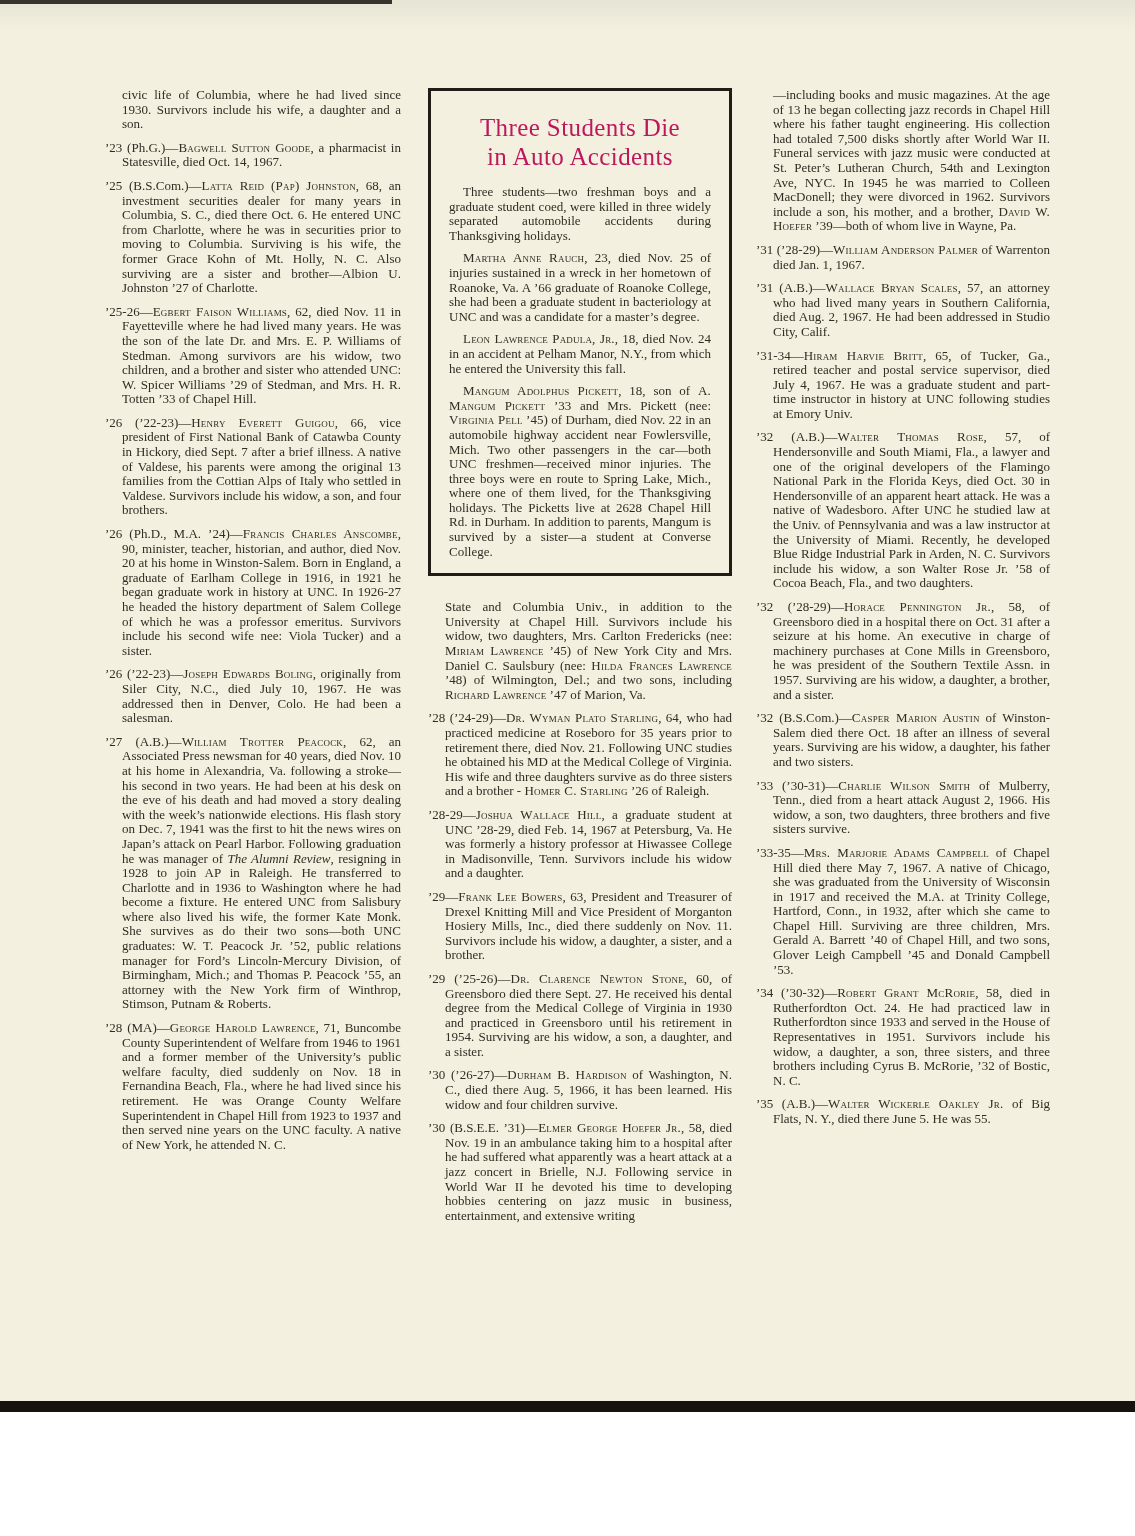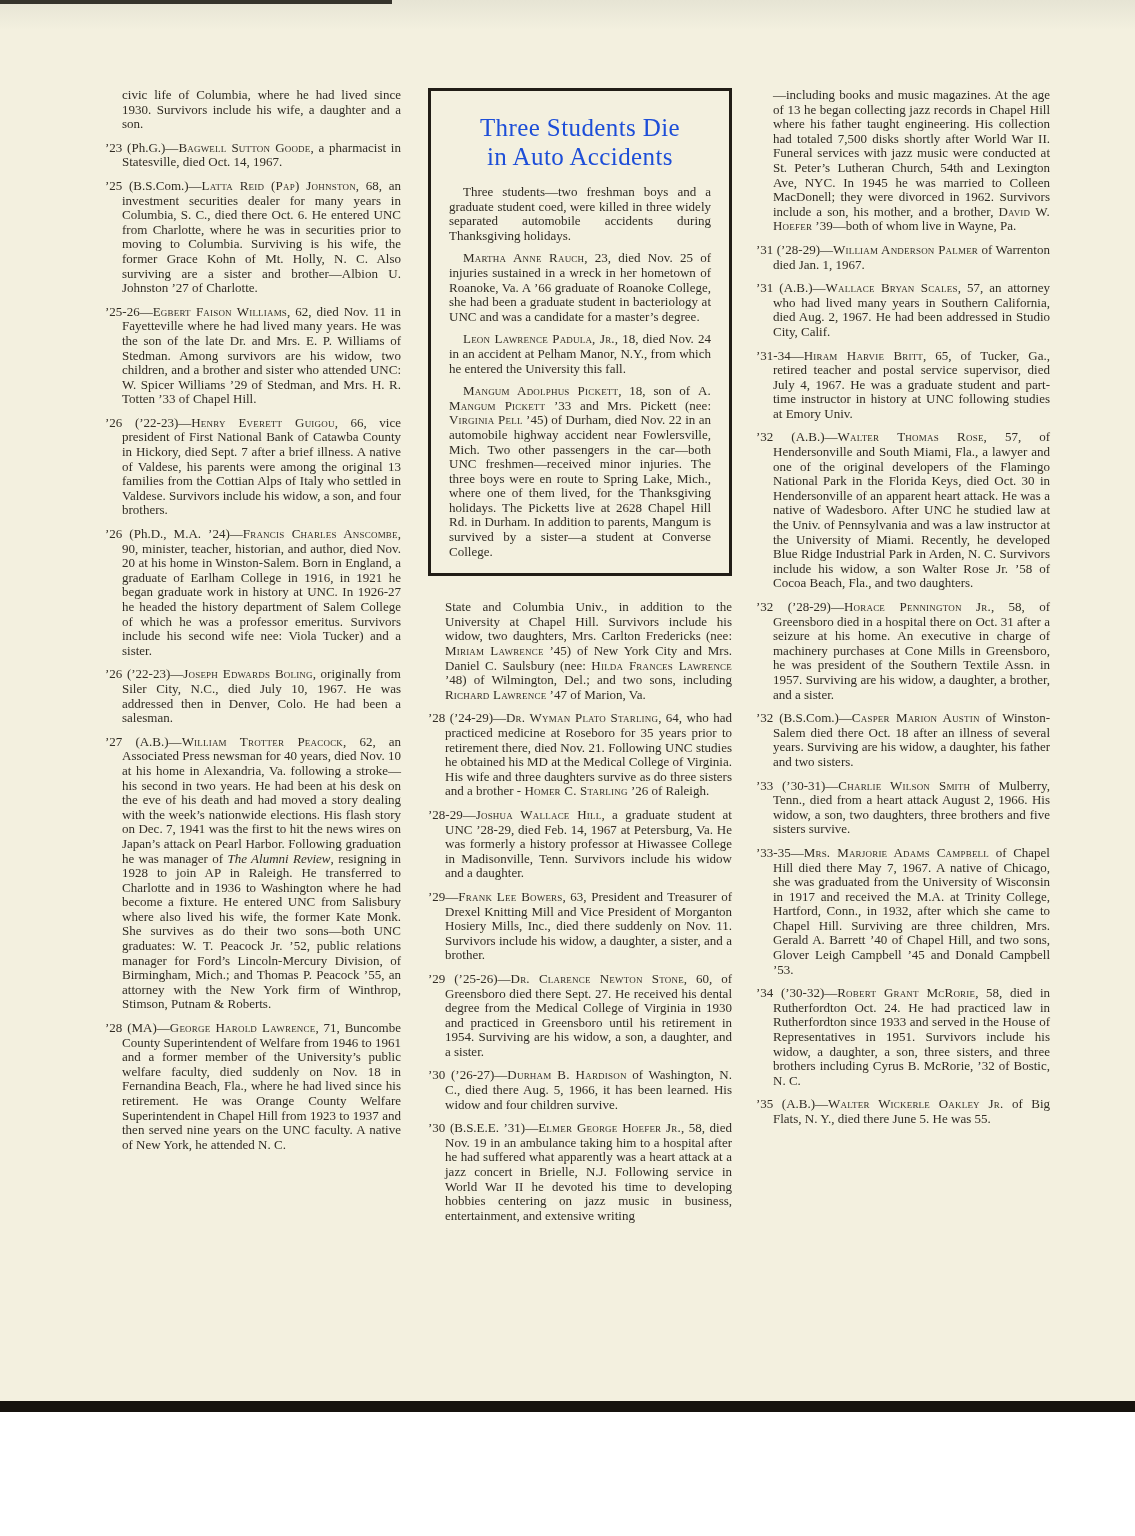--- a/index.html
+++ b/index.html
@@ -36,21 +36,21 @@
     border: 3px solid #211d16;
     padding: 12px 18px 14px 18px;
     margin: 0 0 24px 0;
   }
   .article-box h2 {
     margin: 10px 0 14px 0;
     font-weight: normal;
     font-size: 25px;
     line-height: 29px;
     text-align: center;
-    color: #1d4ed8;
+    color: #be185d;
     letter-spacing: 0.4px;
   }
   .bpara { text-indent:14px; margin:0 0 8px 0; text-align: justify; }
   .bpara:last-child { margin-bottom:0; }
 
   .footer {
     position:absolute; left:105px; right:85px; top:1428px;
     display:flex; justify-content:space-between; align-items:baseline;
   }
   .page-num { font-size:23px; font-weight:bold; color:#26211a; }

